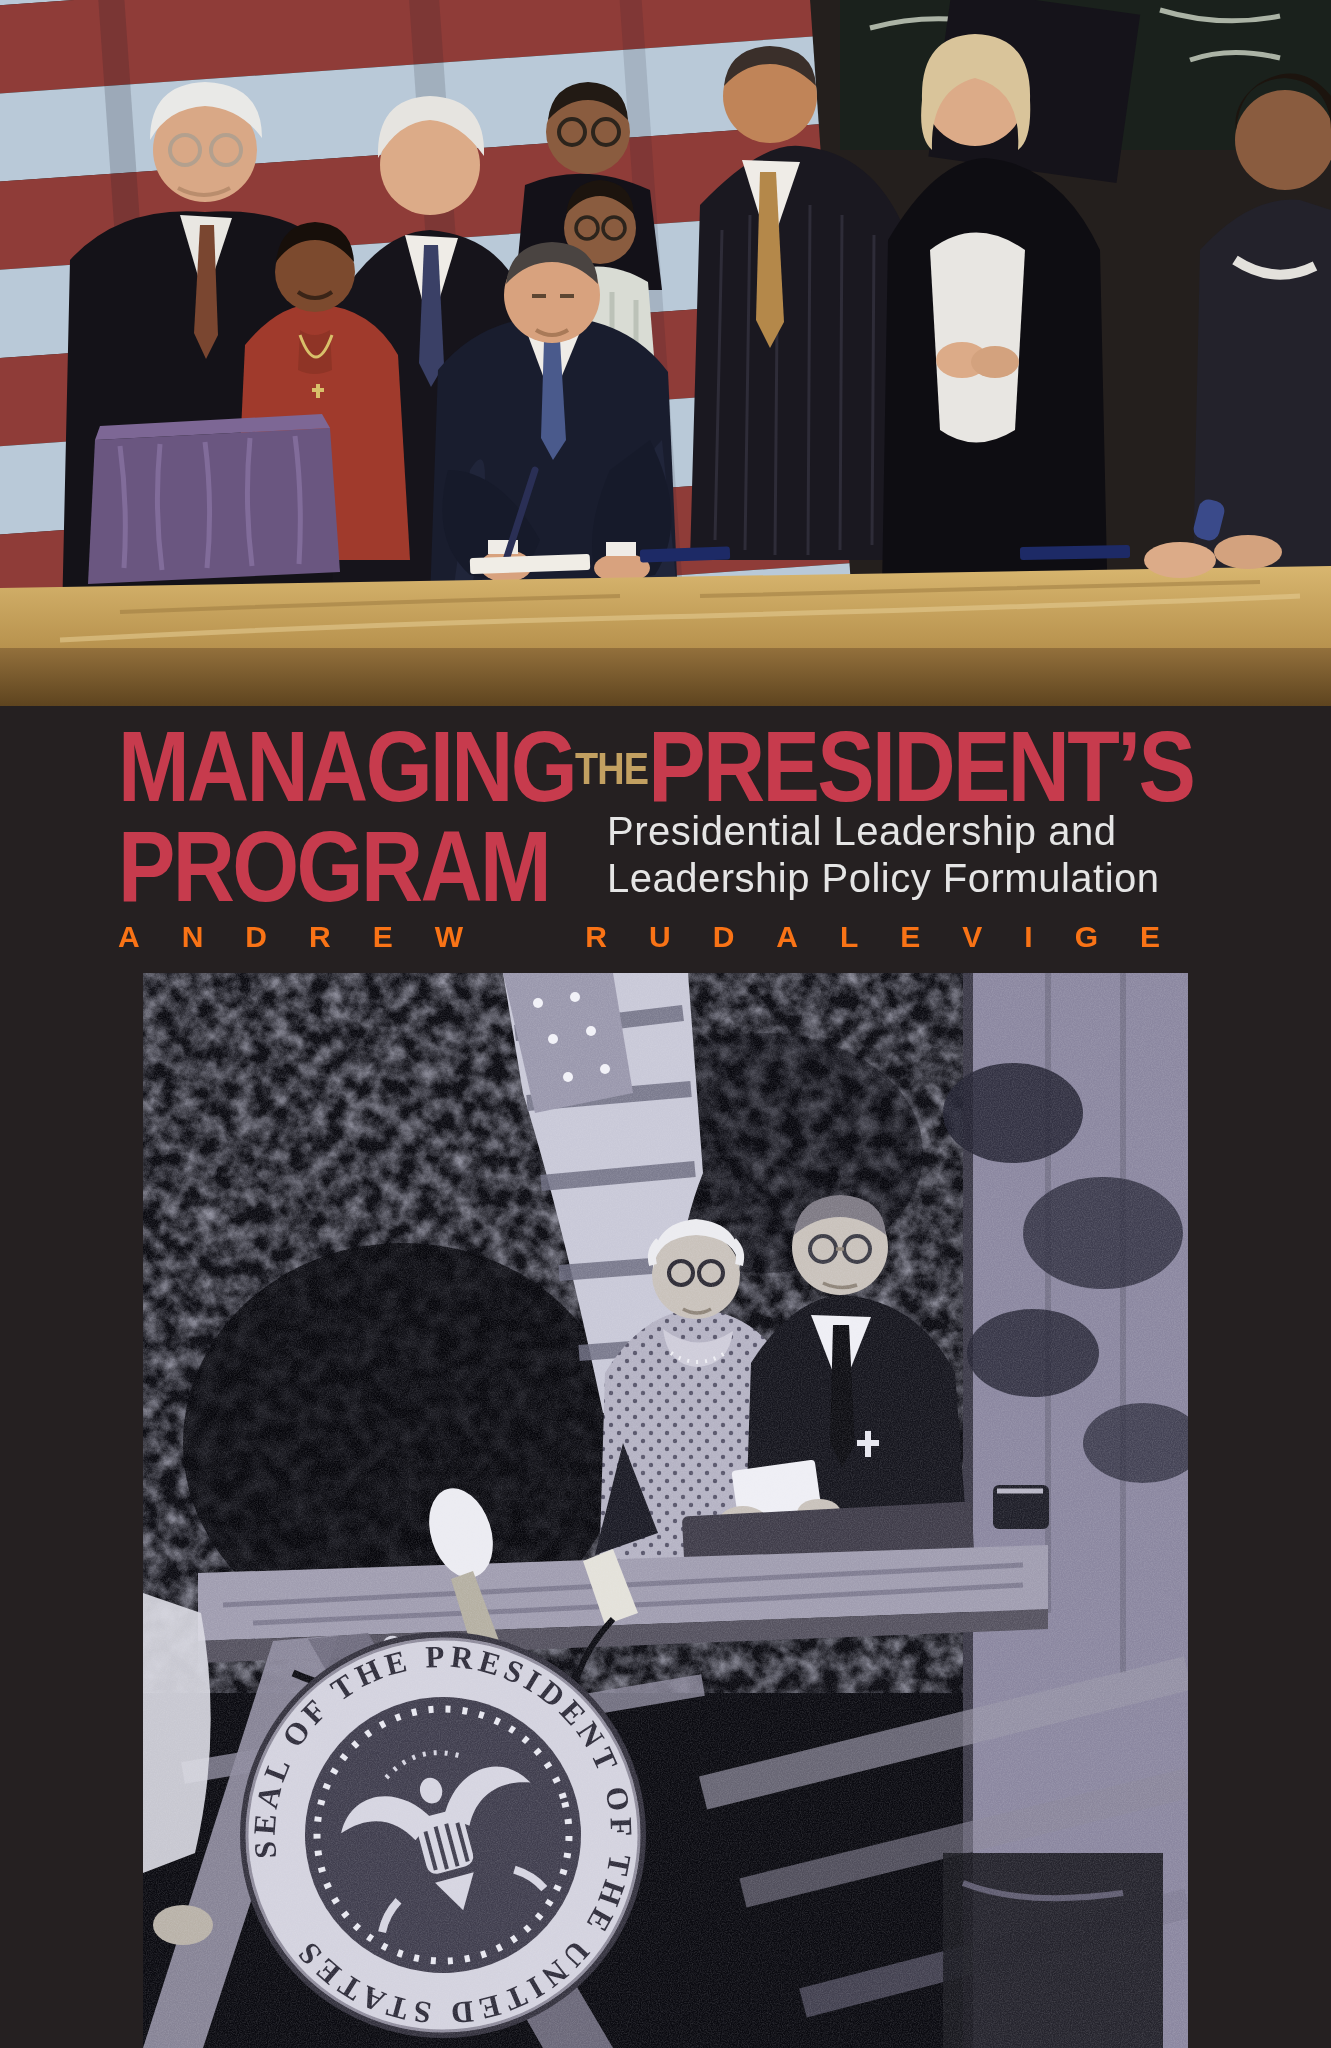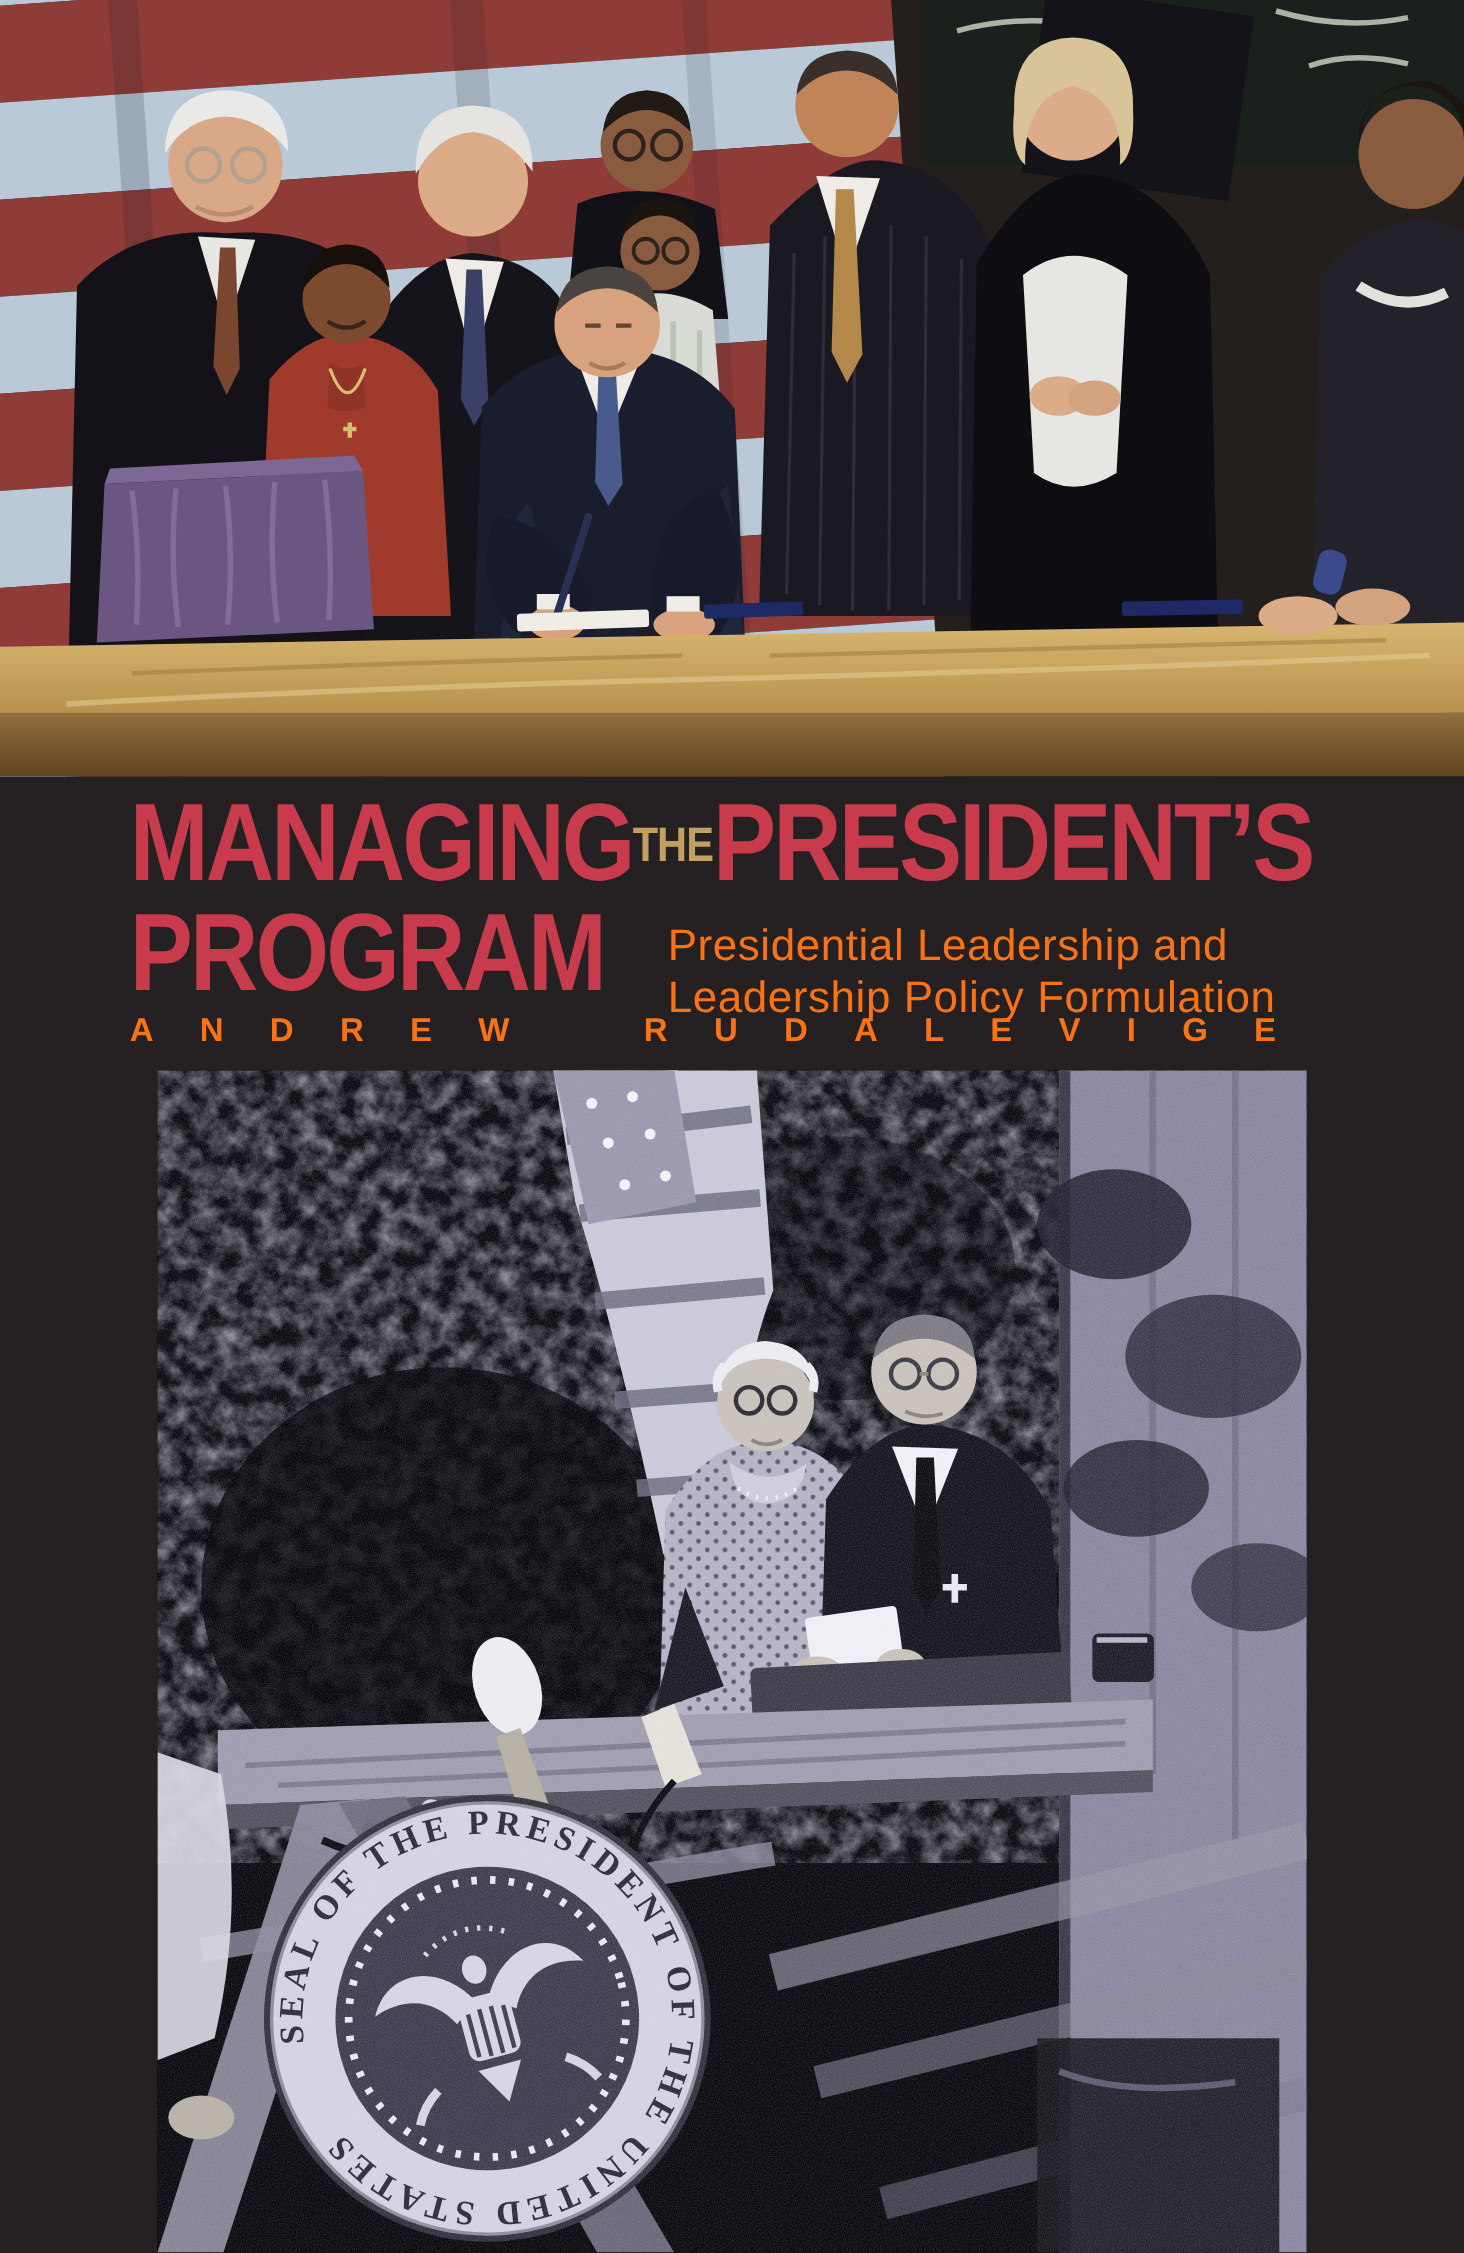--- a/index.html
+++ b/index.html
@@ -9,21 +9,21 @@
   }
   .photo-top{position:absolute;left:0;top:0;width:1331px;height:706px;overflow:hidden;}
   .photo-bottom{position:absolute;left:143px;top:973px;width:1045px;height:1075px;overflow:hidden;background:#0a0a10;}
   .title-block{position:absolute;left:0;top:706px;width:1331px;height:267px;}
   .t-line{white-space:nowrap;font-weight:bold;font-size:100px;letter-spacing:-3px;
           transform:scaleX(0.86);transform-origin:left top;line-height:1;}
   .t1{position:absolute;left:118px;top:10px;color:#c73b4d;}
   .t2{position:absolute;left:118px;top:110px;color:#c73b4d;}
   .t-the{font-size:44px;letter-spacing:-1px;color:#c2a061;position:relative;top:-17px;}
   .t-red{color:#c73b4d;}
-  .subtitle{position:absolute;left:607px;top:102px;color:#f97316;font-size:40px;line-height:47px;letter-spacing:0.5px;margin-top:29px;}
+  .subtitle{position:absolute;left:607px;top:102px;color:#e5e5e5;font-size:40px;line-height:47px;letter-spacing:0.5px;}
   .author{position:absolute;left:118px;top:214px;color:#f97316;font-weight:bold;font-size:30px;
           letter-spacing:42px;word-spacing:30px;white-space:nowrap;}
 </style>
 </head>
 <body>
 
 <div class="cover">
 
   <div class="photo-top">
     <svg width="1331" height="706" viewBox="0 0 1331 706" preserveAspectRatio="none">

